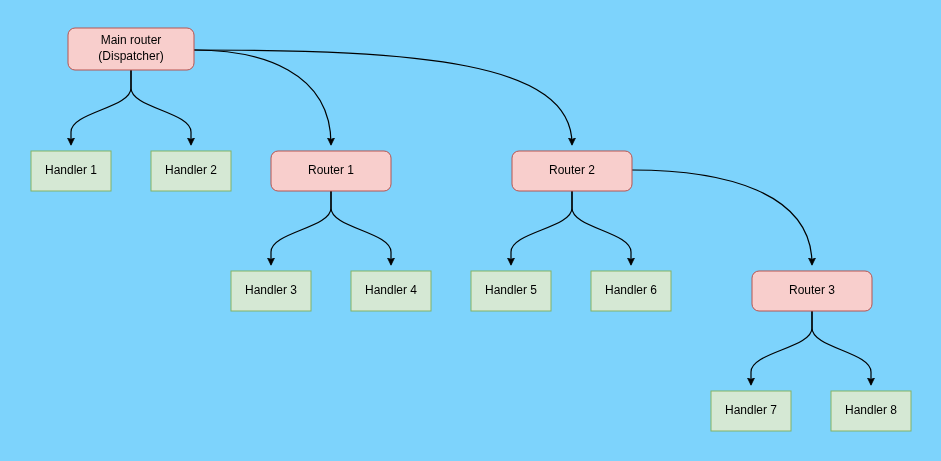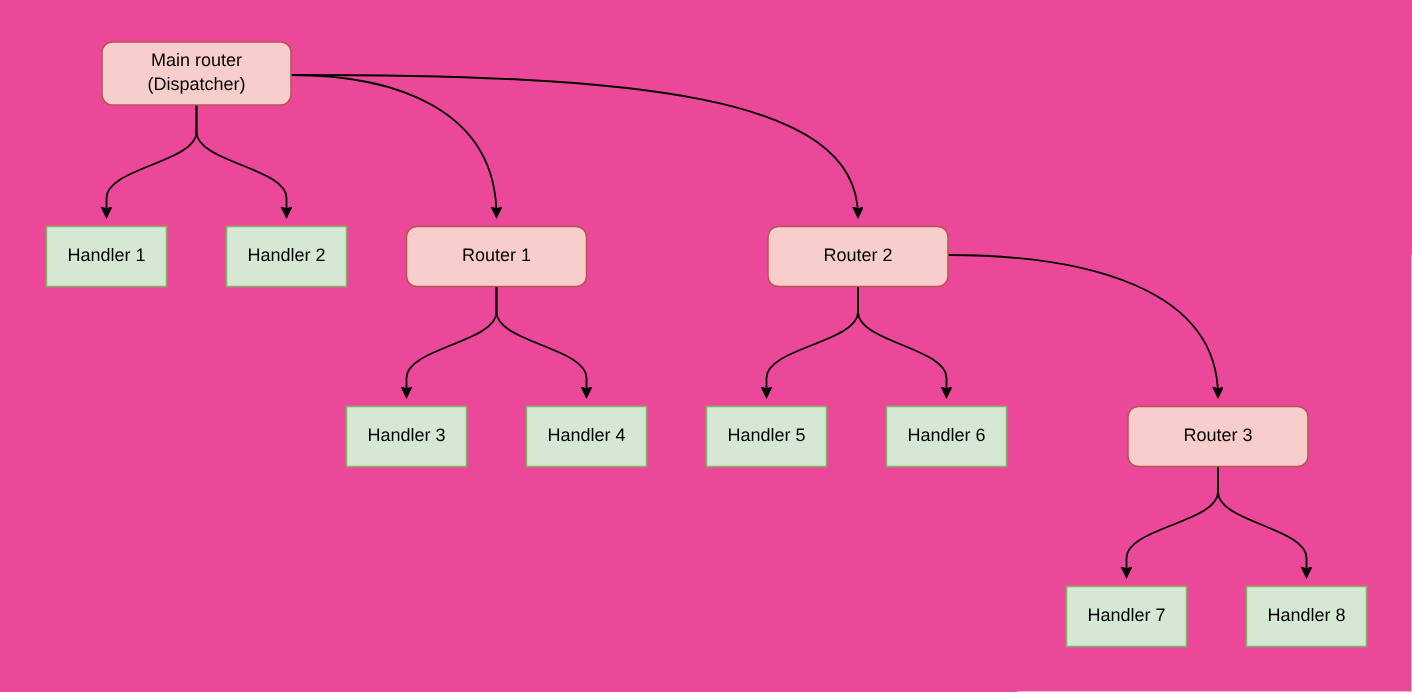--- a/index.html
+++ b/index.html
@@ -39,21 +39,21 @@
   .edge-path {
     fill: none;
     stroke: #000000;
     stroke-width: 1.2;
     stroke-linecap: round;
   }
 </style>
 </head>
 <body style="background: rgb(255, 255, 255);">
 
-<div id="diagram-canvas" style="background: #ec4899;">
+<div id="diagram-canvas" style="background: #7dd3fc;">
   <svg class="diagram" viewBox="0 0 941 461">
     <defs>
       <marker id="arrowhead" markerWidth="9" markerHeight="9" refX="5.2" refY="3" orient="auto" markerUnits="strokeWidth">
         <path d="M 0 0 L 6.2 3 L 0 6 L 1.4 3 z" fill="#000000" stroke="#000000" stroke-width="0.6"></path>
       </marker>
     </defs>
     <g id="edges-layer">
         <path class="edge-path" d="M 131 70 L 131 88 C 131 108 71 112 71 132 L 71 144" stroke="#000000" marker-end="url(#arrowhead)"></path>
         <path class="edge-path" d="M 131 70 L 131 88 C 131 108 191 112 191 132 L 191 144" stroke="#000000" marker-end="url(#arrowhead)"></path>
         <path class="edge-path" d="M 194 50 C 262 50 331 72 331 144" stroke="#000000" marker-end="url(#arrowhead)"></path>

